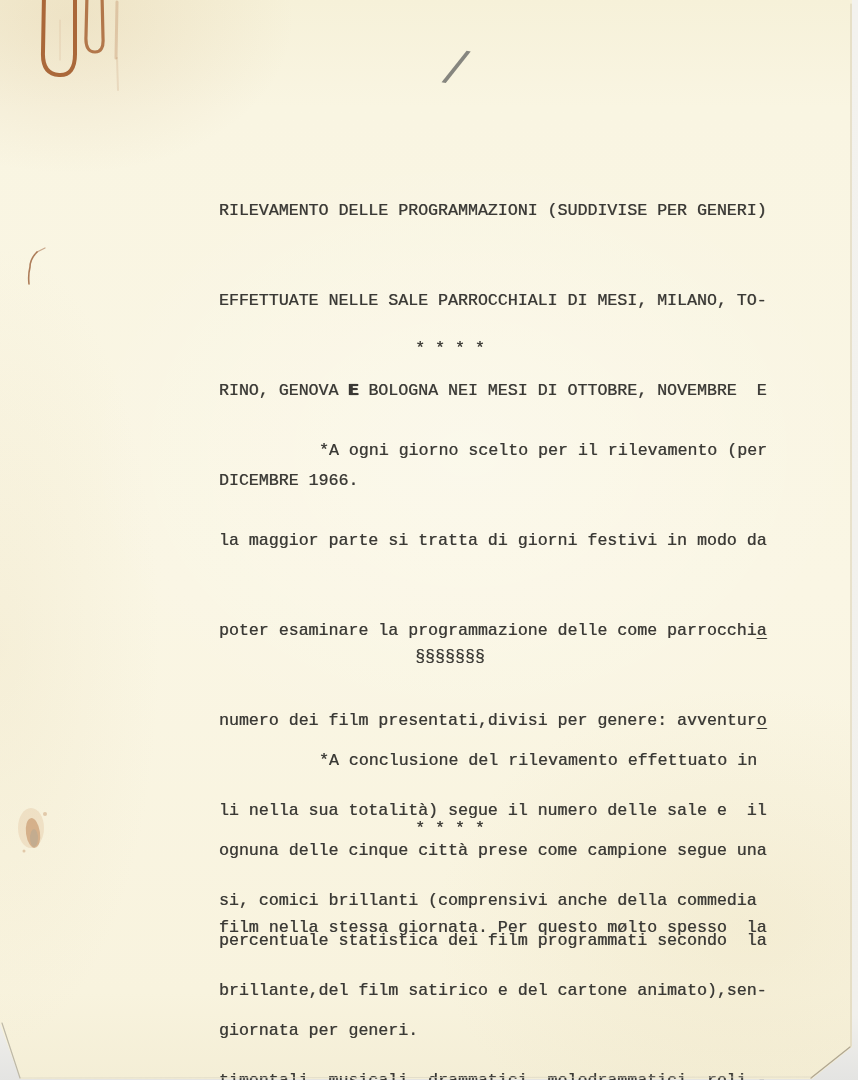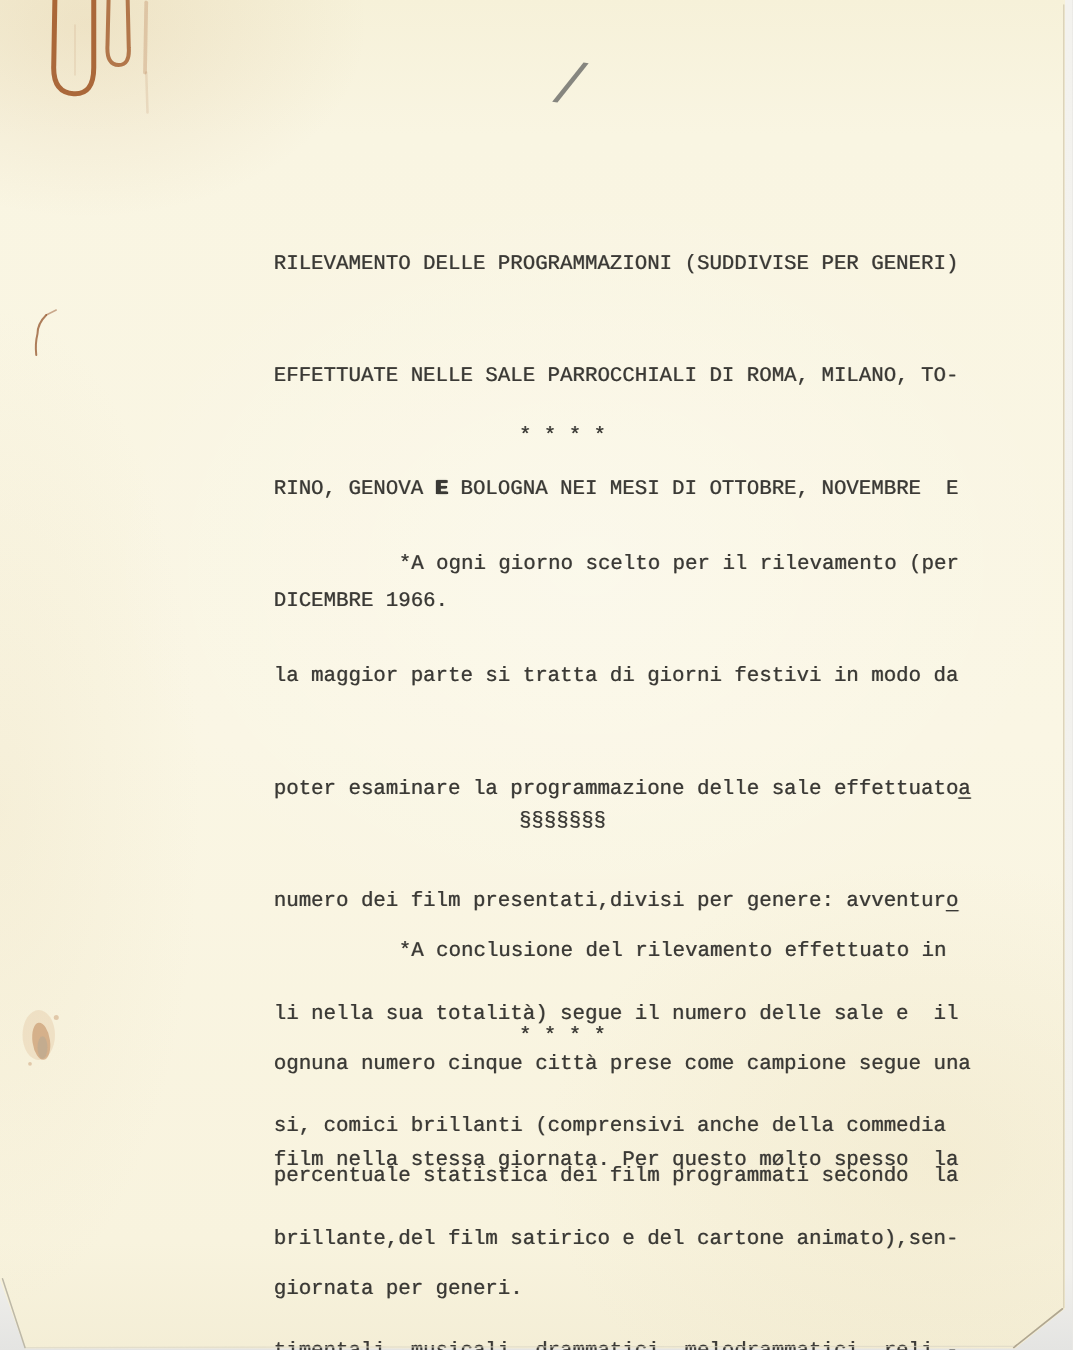--- a/index.html
+++ b/index.html
@@ -68,44 +68,44 @@
 <div class="stage">
 
   <div class="paper"></div>
 
   <div class="pencil-slash">/</div>
 
   <div class="content">
 
     <h1 class="title">
       <div class="tline">RILEVAMENTO DELLE PROGRAMMAZIONI (SUDDIVISE PER GENERI)</div>
-      <div class="tline">EFFETTUATE NELLE SALE PARROCCHIALI DI ROMA, MILANO, TO-</div>
+      <div class="tline">EFFETTUATE NELLE SALE PARROCCHIALI DI MESI, MILANO, TO-</div>
       <div class="tline"><span>RINO, GENOVA </span><span class="overstruck">E</span><span> BOLOGNA NEI MESI DI OTTOBRE, NOVEMBRE  E</span></div>
       <div class="tline">DICEMBRE 1966.</div>
     </h1>
 
     <div class="sep sep-1">* * * *</div>
 
     <div class="para para-1">
       <div class="line indent">*A ogni giorno scelto per il rilevamento (per</div>
       <div class="line">la maggior parte si tratta di giorni festivi in modo da</div>
-      <div class="line"><span>poter esaminare la programmazione delle sale effettuato</span><span class="uchar">a</span></div>
+      <div class="line"><span>poter esaminare la programmazione delle come parrocchi</span><span class="uchar">a</span></div>
       <div class="line"><span>numero dei film presentati,divisi per genere: avventur</span><span class="uchar">o</span></div>
       <div class="line">li nella sua totalità) segue il numero delle sale e  il</div>
       <div class="line">si, comici brillanti (comprensivi anche della commedia</div>
       <div class="line">brillante,del film satirico e del cartone animato),sen-</div>
       <div class="line">timentali, musicali, drammatici, melodrammatici, reli -</div>
       
     </div>
 
     <div class="sep sep-2">§§§§§§§</div>
 
     <div class="para para-2">
       <div class="line indent">*A conclusione del rilevamento effettuato in</div>
-      <div class="line">ognuna numero cinque città prese come campione segue una</div>
+      <div class="line">ognuna delle cinque città prese come campione segue una</div>
       <div class="line">percentuale statistica dei film programmati secondo  la</div>
       <div class="line">giornata per generi.</div>
     </div>
 
     <div class="sep sep-3">* * * *</div>
 
     <div class="para para-3">
       <div class="line">film nella stessa giornata. Per questo mølto spesso  la</div>
       
     </div>

